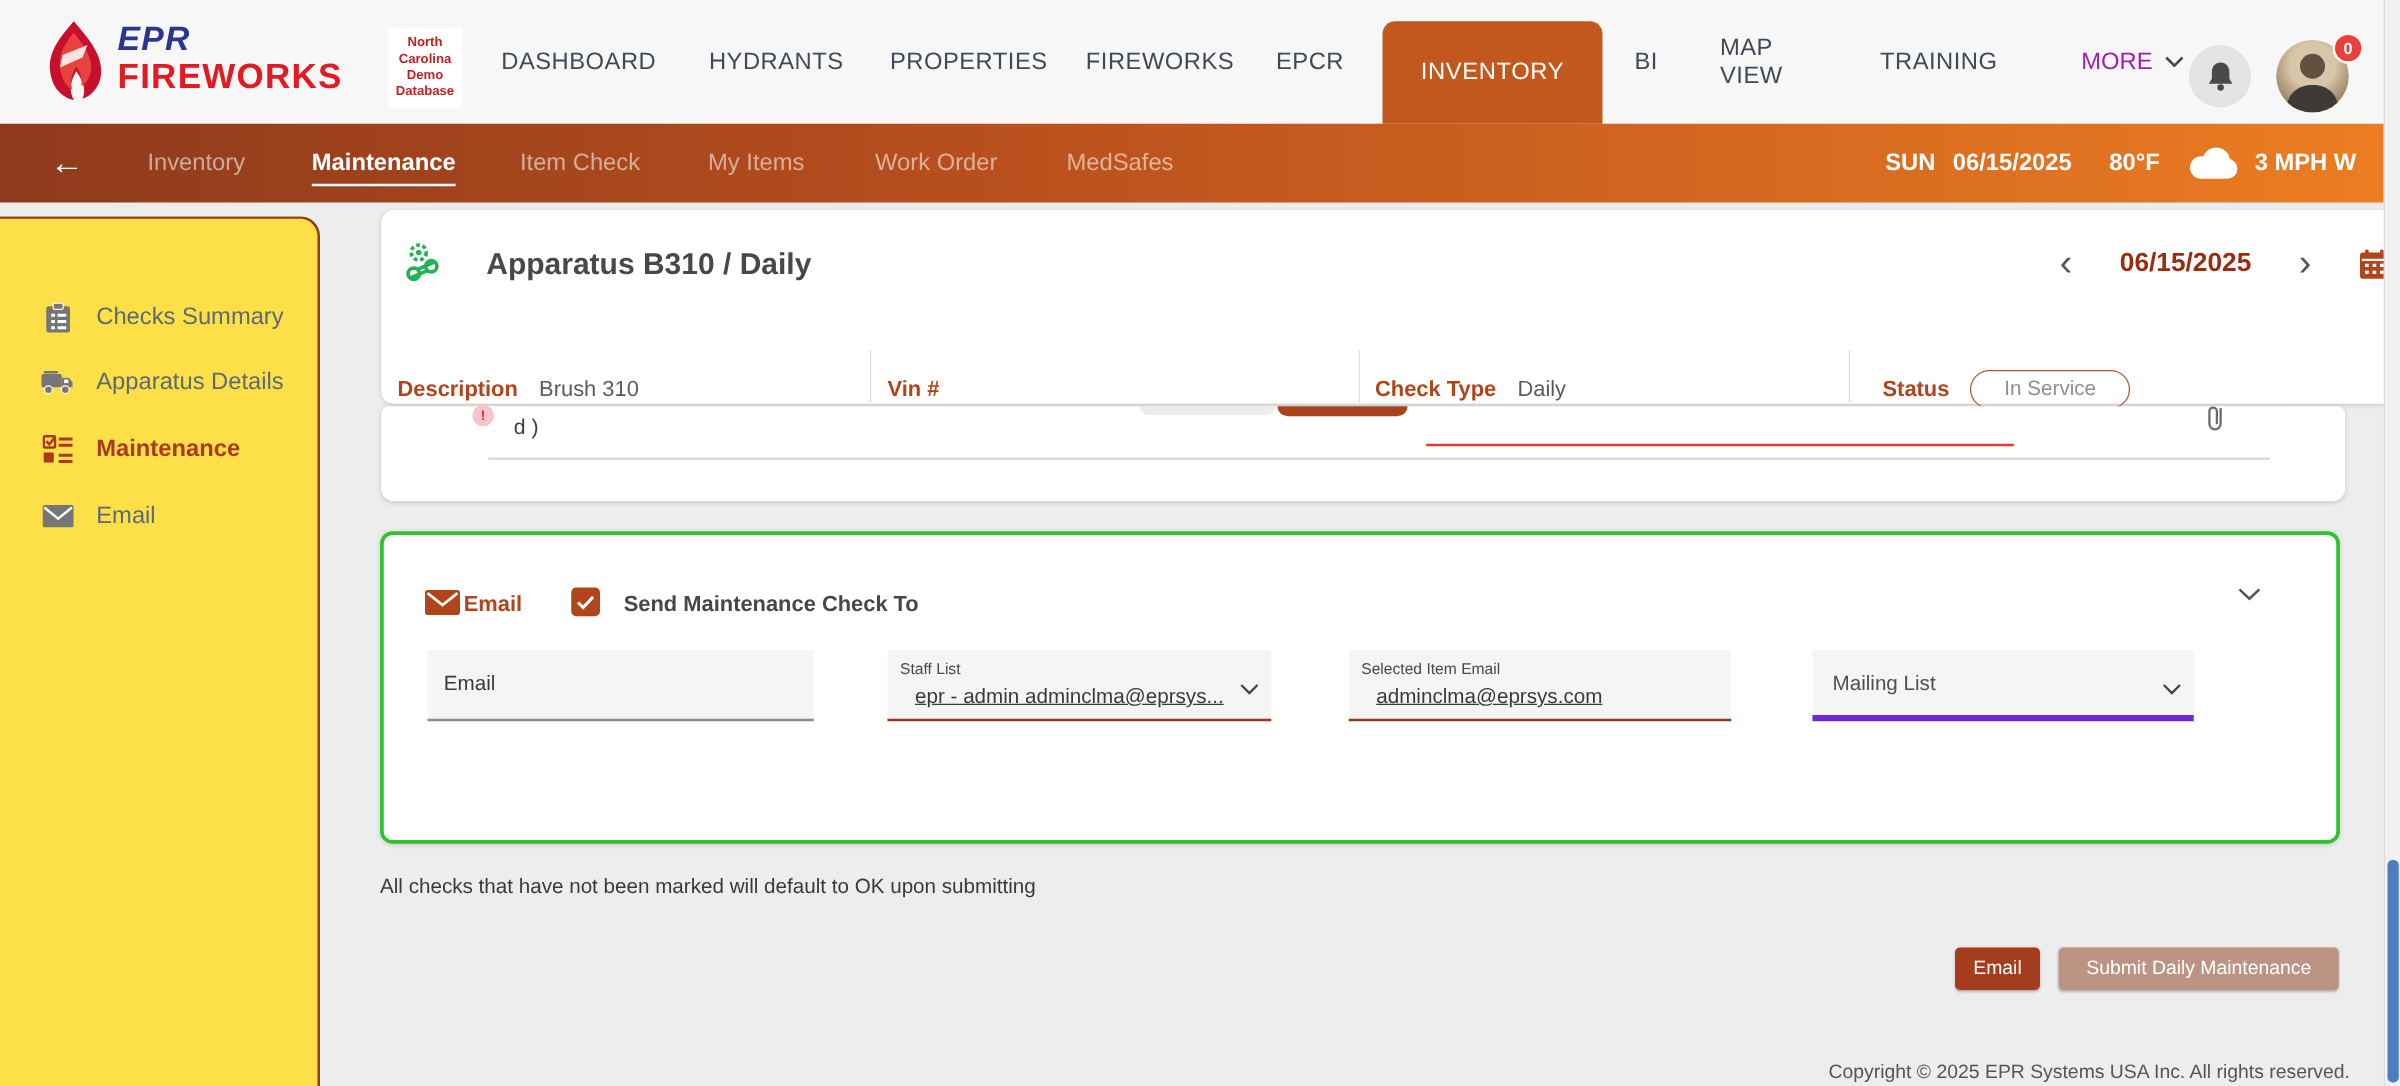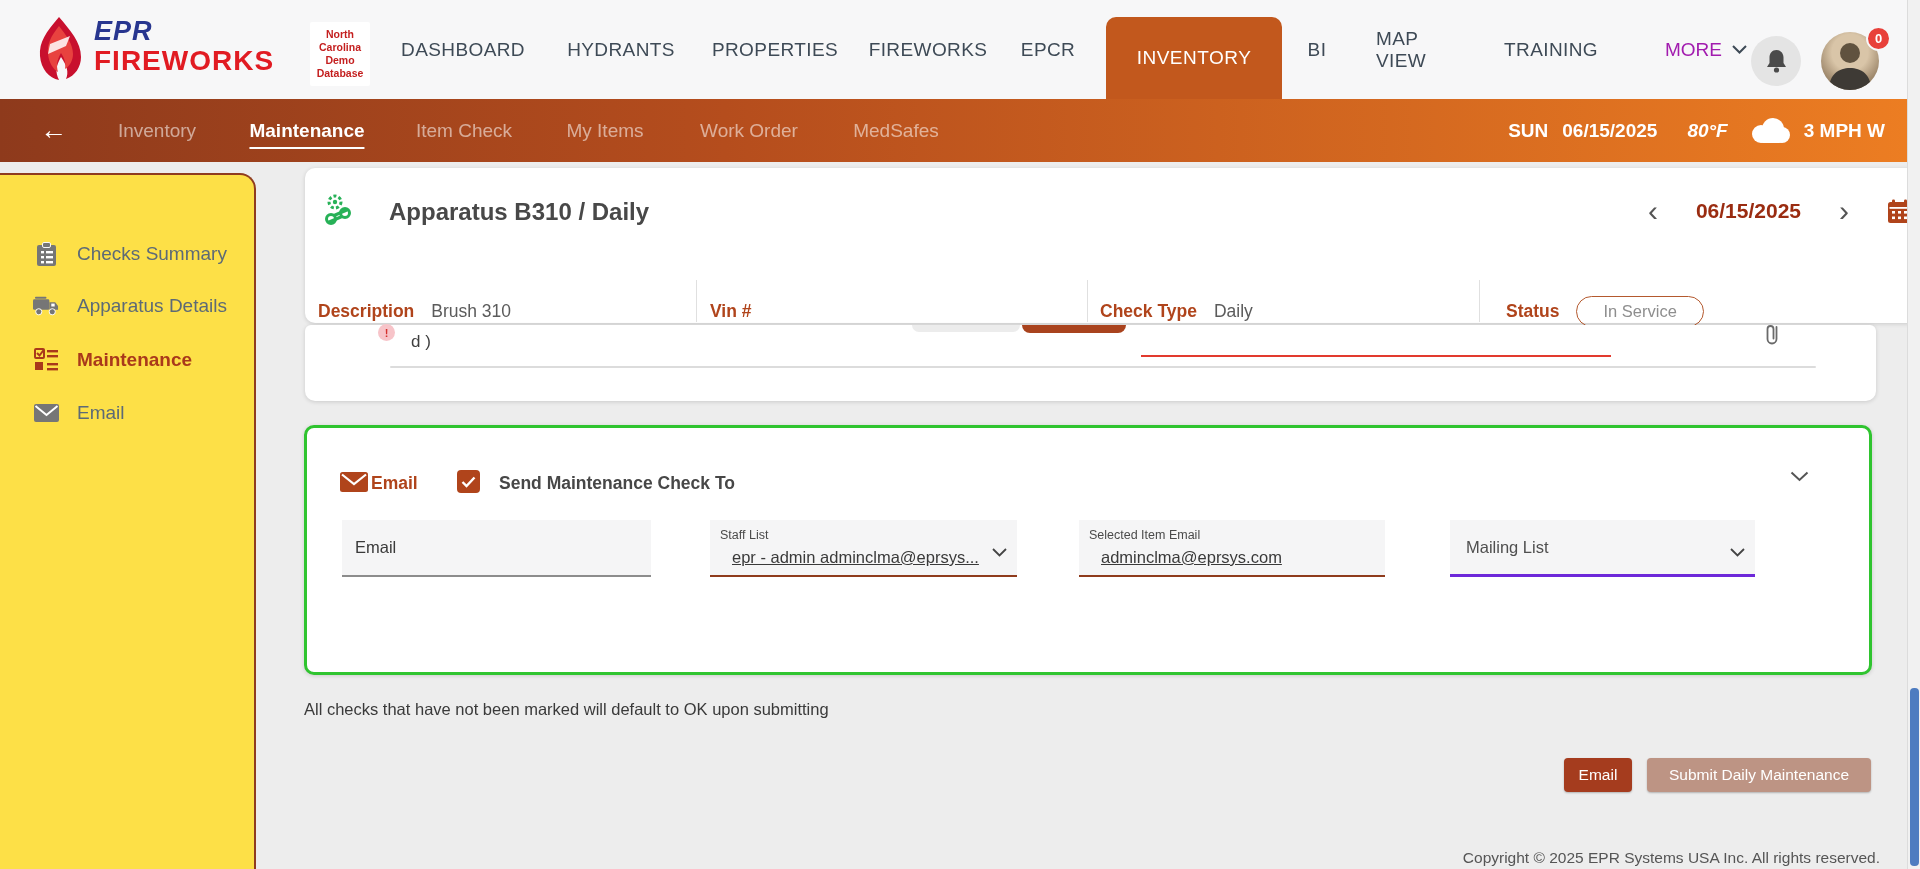--- a/index.html
+++ b/index.html
@@ -37,21 +37,21 @@
   .subnav { position:absolute; left:0; top:99px; width:1907px; height:63px;
     background:linear-gradient(to right,#8e3a1c,#b54d1d 38%,#ec7d22); color:#fff; }
   .back-arrow { position:absolute; left:40px; top:0; height:63px; display:flex; align-items:center;
     font-size:27px; color:#fff; cursor:pointer; font-weight:400; }
   .sublink { position:absolute; top:0; height:63px; display:flex; align-items:center; transform:translateX(-50%);
     font-size:19px; color:rgba(255,255,255,.55); cursor:pointer; white-space:nowrap; }
   .sublink.active { color:#fff; font-weight:700; }
   .sublink.active .ul { border-bottom:2px solid #fff; padding-bottom:5px; margin-bottom:-7px; }
   .weather { position:absolute; right:22px; top:0; height:63px; display:flex; align-items:center; gap:14px;
     font-size:19px; font-weight:700; color:#fff; }
-  .weather .sp1{ margin-right:16px; } .weather .sp2{ margin-right:6px;font-style:italic; }
+  .weather .sp1{ margin-right:16px; } .weather .sp2{ margin-right:6px; }
 
   
   .sidebar { position:absolute; left:0; top:173px; width:256px; height:696px; background:#fde047;
     border-top:2px solid #8f3c1f; border-right:2px solid #8f3c1f; border-top-right-radius:16px; }
   .side-item { position:absolute; left:0; width:100%; height:30px; display:flex; align-items:center;
     padding-left:33px; gap:18px; font-size:19px; color:#5d6a76; cursor:pointer; }
   .side-item.active { color:#a9391b; font-weight:700; }
   .side-item .ic { width:26px; display:flex; justify-content:center; }
 
   
@@ -84,21 +84,21 @@
   .env-ic { position:absolute; left:33px; top:44px; }
   .email-lbl { position:absolute; left:64px; top:45px; font-size:17.5px; font-weight:700; color:#b0441b; }
   .cbox { position:absolute; left:150px; top:42px; width:23px; height:23px; background:#b0441b; border-radius:4px;
     display:flex; align-items:center; justify-content:center; cursor:pointer; }
   .sendto { position:absolute; left:192px; top:45px; font-size:17.5px; font-weight:600; color:#474747; }
   .collapse { position:absolute; left:1483px; top:40px; cursor:pointer; }
   .field { position:absolute; top:92px; height:57px; background:#f5f5f6; }
   .f1 { left:35px; width:309px; border-bottom:2px solid #8c8c8c; }
   .f2 { left:403px; width:307px; border-bottom:2px solid #8f3b1c; cursor:pointer; }
   .f3 { left:772px; width:306px; border-bottom:2px solid #8f3b1c; }
-  .f4 { left:1143px; width:305px; border-bottom:3px solid #6d28d9; cursor:pointer; }
+  .f4 { left:1143px; width:305px; border-bottom:5px solid #6d28d9; cursor:pointer; }
   .f-plain { font-size:16.5px; color:#3a3a3a; line-height:55px; padding-left:13px; }
   .f-label { position:absolute; left:10px; top:8px; font-size:12.5px; color:#4a4a4a; }
   .f-value { position:absolute; left:22px; top:28px; font-size:16.5px; color:#3a3a3a; white-space:nowrap;text-decoration:underline; }
   .f4-text { font-size:16.5px; color:#4f4f4f; line-height:55px; padding-left:16px; }
   .sel-chev { position:absolute; right:10px; top:23px; }
 
   .note { position:absolute; left:304px; top:700px; font-size:16.5px; color:#3a3a3a; }
   .btn { position:absolute; top:758px; height:34px; border:none; border-radius:4px; color:#fff;
     font-size:15.5px; font-family:"Liberation Sans",sans-serif; cursor:pointer; box-shadow:0 1px 2px rgba(0,0,0,.25); }
   .btn-email { left:1564px; width:68px; background:#a53c1e; }

